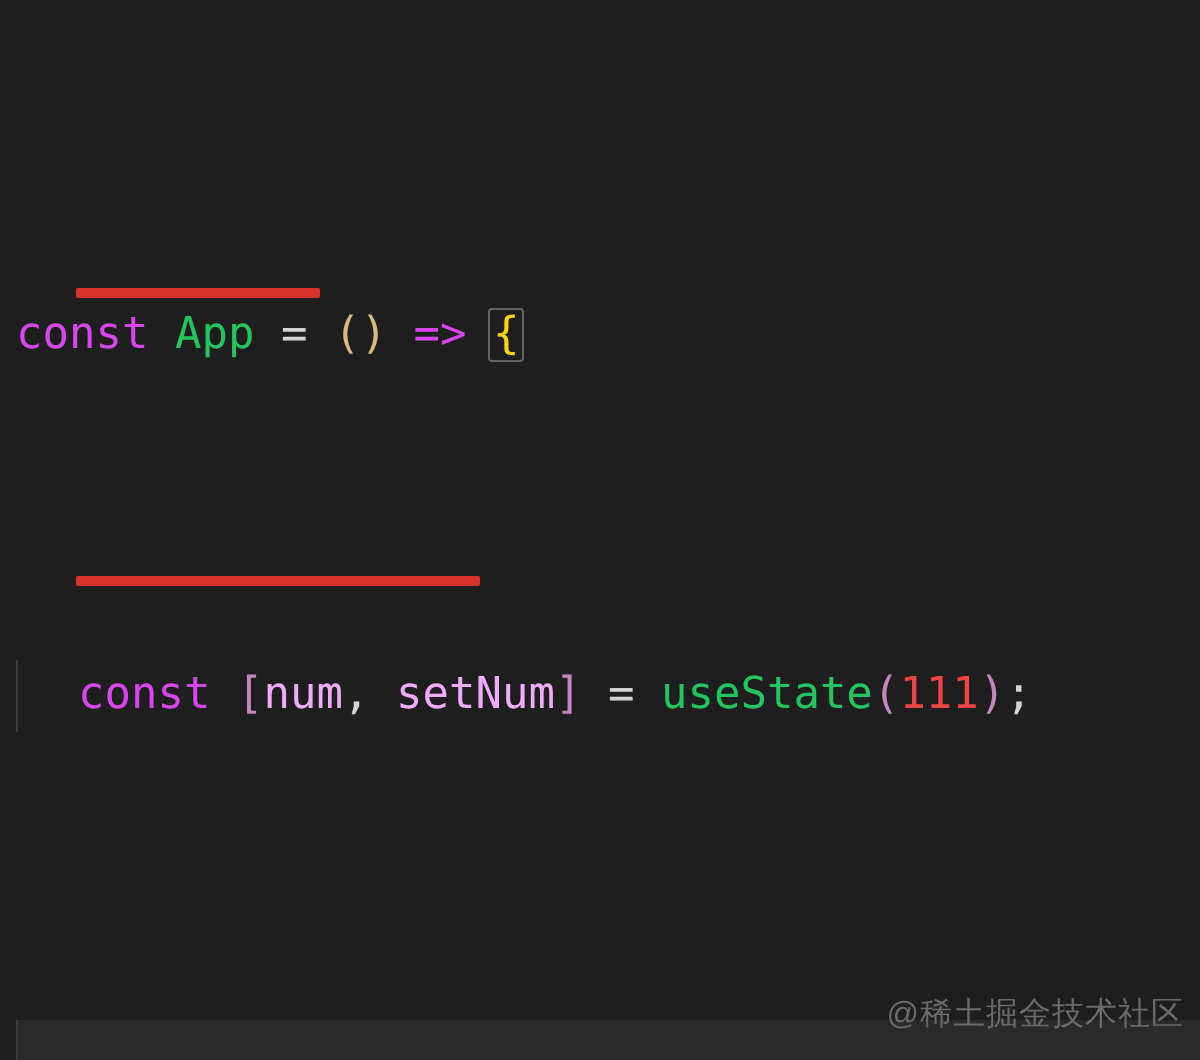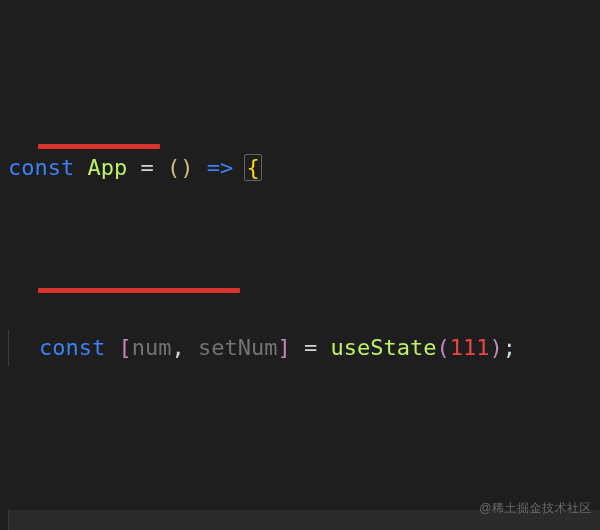--- a/index.html
+++ b/index.html
@@ -19,23 +19,23 @@
   }
   .line{position:relative;display:block;height:36px}
   .cursor-line{background:#2a2a2a}
   .guide{
     display:inline-block;
     width:30px;
     border-left:1px solid #3b3b3b;
     height:36px;
     vertical-align:top;
   }        
-  .storage{color:#3b82f6}
-  .fn-name{color:#bef264}   
-  .type{color:#737373}      
+  .storage{color:#d946ef}
+  .fn-name{color:#22c55e}   
+  .type{color:#f0abfc}      
   .punc{color:#d4d4d4}
   .brace-y{color:#ffd700}
   .paren-y{color:#d7ba7d}
   .paren-p{color:#c586c0}
   .num{color:#ef4444}
   .match{
     outline:1px solid #646464;
     border-radius:1px;
     padding:0 1px;
     margin:0 -1px;
@@ -43,21 +43,21 @@
   .underline{
     position:absolute;
     height:5px;
     background:#d9342b;
     border-radius:1px;
   }
   .watermark{
     position:absolute;
     right:8px;bottom:4px;
     color:#6a6a6a;
-    font-size:12px;
+    font-size:16px;
     font-family:sans-serif;
     letter-spacing:0.5px;
   }
 </style>
 </head>
 <body>
 
 <div class="editor">
 
   

